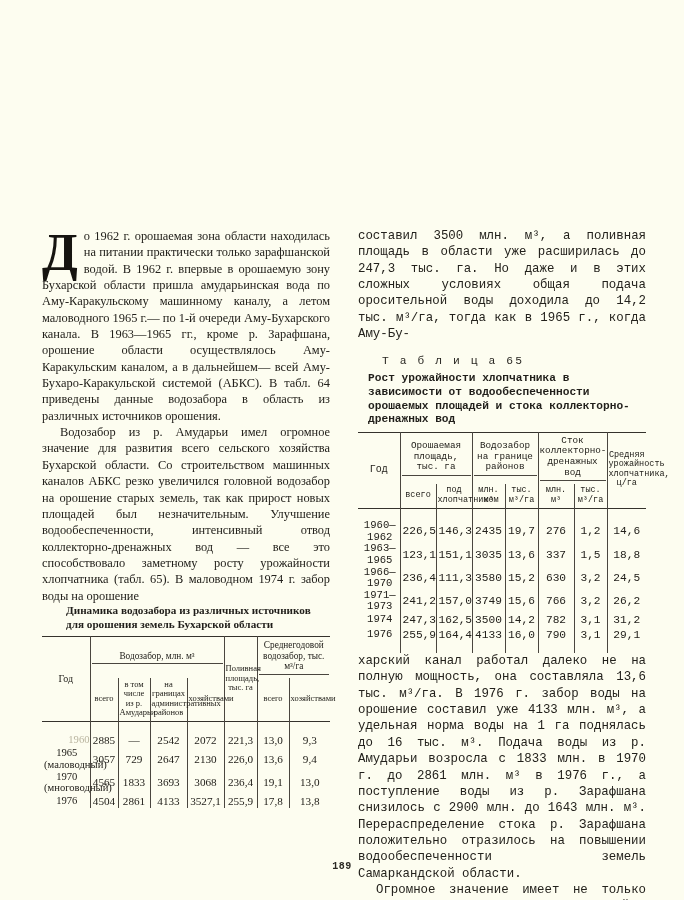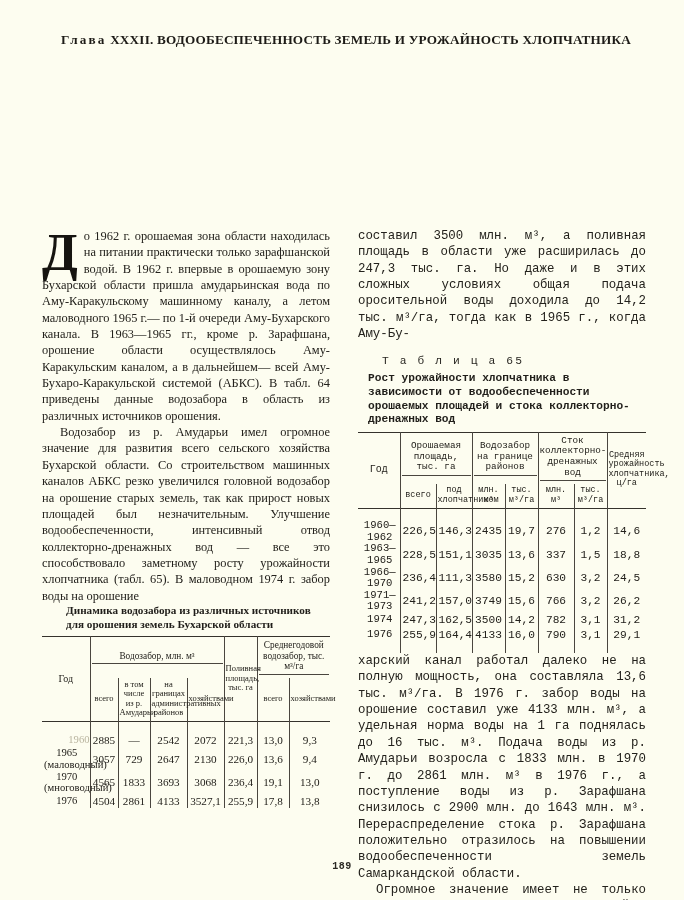--- a/index.html
+++ b/index.html
@@ -175,25 +175,20 @@
     color: #2a2823;
     letter-spacing: 0.5px;
     font-family: Liberation Mono, monospace;
   }
 </style>
 </head>
 <body>
 
 <div class="page">
 
-  <div class="chapter-title">
-    <span class="glava">Глава</span>
-    <span>XXXII.</span>
-    <span>ВОДООБЕСПЕЧЕННОСТЬ ЗЕМЕЛЬ И УРОЖАЙНОСТЬ ХЛОПЧАТНИКА</span>
-  </div>
 
   <div class="columns">
 
     <div class="col col-left">
 
       <p class="body dropcap-para"><span class="dropcap">Д</span><span>о 1962 г. орошаемая зона области находилась на питании практически только зарафшанской водой. В 1962 г. впервые в орошаемую зону Бухарской области пришла амударьинская вода по Аму-Каракульскому машинному каналу, а летом маловодного 1965 г.— по 1-й очереди Аму-Бухарского канала. В 1963—1965 гг., кроме р. Зарафшана, орошение области осуществлялось Аму-Каракульским каналом, а в дальнейшем— всей Аму-Бухаро-Каракульской системой (АБКС). В табл. 64 приведены данные водозабора в область из различных источников орошения.</span></p>
 
       <p class="body indent">Водозабор из р. Амударьи имел огромное значение для развития всего сельского хозяйства Бухарской области. Со строительством машинных каналов АБКС резко увеличился головной водозабор на орошение старых земель, так как прирост новых площадей был незначительным. Улучшение водообеспеченности, интенсивный отвод коллекторно-дренажных вод — все это способствовало заметному росту урожайности хлопчатника (табл. 65). В маловодном 1974 г. забор воды на орошение</p>
 
       <div class="tbl-title">Динамика водозабора из различных источников для орошения земель Бухарской области</div>
@@ -345,21 +340,21 @@
             <td class="data vr">226,5</td>
             <td class="data vr">146,3</td>
             <td class="data vr">2435</td>
             <td class="data vr">19,7</td>
             <td class="data vr">276</td>
             <td class="data vr">1,2</td>
             <td class="data">14,6</td>
           </tr>
           <tr>
             <td class="yearcell vr">1963—1965</td>
-            <td class="data vr">228,5</td>
+            <td class="data vr">123,1</td>
             <td class="data vr">151,1</td>
             <td class="data vr">3035</td>
             <td class="data vr">13,6</td>
             <td class="data vr">337</td>
             <td class="data vr">1,5</td>
             <td class="data">18,8</td>
           </tr>
           <tr>
             <td class="yearcell vr">1966—1970</td>
             <td class="data vr">236,4</td>

